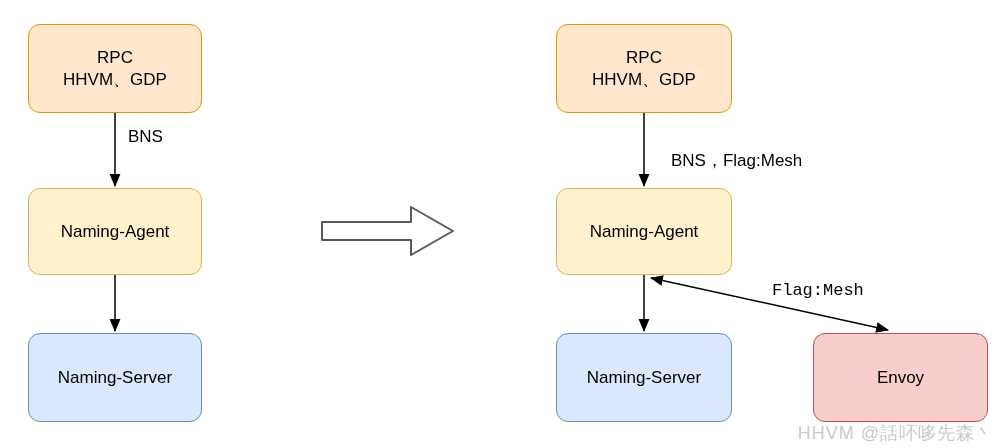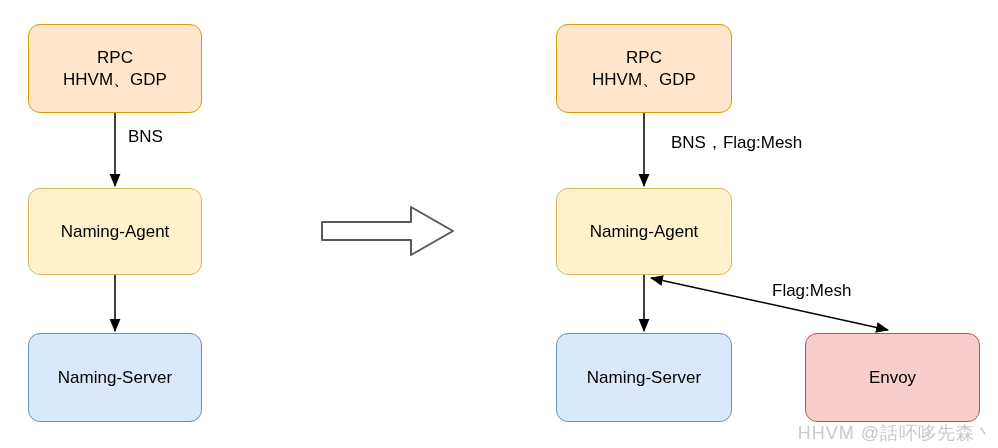--- a/index.html
+++ b/index.html
@@ -60,22 +60,22 @@
   }
   
   .l-rpc    { left: 28px;  top: 24px;  width: 174px; height: 89px; }
   .l-agent  { left: 28px;  top: 188px; width: 174px; height: 87px; }
   .l-server { left: 28px;  top: 333px; width: 174px; height: 89px; }
   .r-rpc    { left: 556px; top: 24px;  width: 176px; height: 89px; }
   .r-agent  { left: 556px; top: 188px; width: 176px; height: 87px; }
   .r-server { left: 556px; top: 333px; width: 176px; height: 89px; }
   .r-envoy  { left: 805px; top: 333px; width: 175px; height: 89px; }
   .lbl-bns-left   { left: 128px; top: 128px; }
-  .lbl-bns-right  { left: 671px; top: 134px; }
-  .lbl-flag-mesh  { left: 772px; top: 282px; }
+  .lbl-bns-right  { left: 671px; top: 152px; }
+  .lbl-flag-mesh  { left: 772px; top: 282px; font-family: Liberation Mono, monospace; }
 </style>
 </head>
 <body>
 
 <div class="canvas" style="color: rgb(0, 0, 0);">
 
   <svg class="wires" width="998" height="448" viewBox="0 0 998 448">
     <defs>
       <marker id="ah" viewBox="0 0 12 12" refX="11" refY="6" markerWidth="13" markerHeight="13" markerUnits="userSpaceOnUse" orient="auto-start-reverse">
         <path d="M0,1 L12,6 L0,11 Z" style="fill: rgb(0, 0, 0);"></path>
@@ -118,19 +118,19 @@
   <div class="node r-agent" style="background-color: rgb(255, 242, 204); border-color: rgb(214, 182, 86);">
     <div>Naming-Agent</div>
   </div>
 
   <span class="edge-label lbl-flag-mesh">Flag:Mesh</span>
 
   <div class="node r-server" style="background-color: rgb(218, 232, 252); border-color: rgb(108, 142, 191);">
     <div>Naming-Server</div>
   </div>
 
-  <div class="node r-envoy" style="background-color: rgb(248, 206, 204); border-color: rgb(184, 84, 80);">
+  <div class="node r-envoy" style="background-color: rgb(248, 206, 204); border-color: rgb(184, 84, 80); margin-left: 8px;">
     <div>Envoy</div>
   </div>
 
   <span class="watermark" style="color: rgb(201, 201, 201);">HHVM @話吥哆先森丶</span>
 
 </div>
 
 </body></html>

